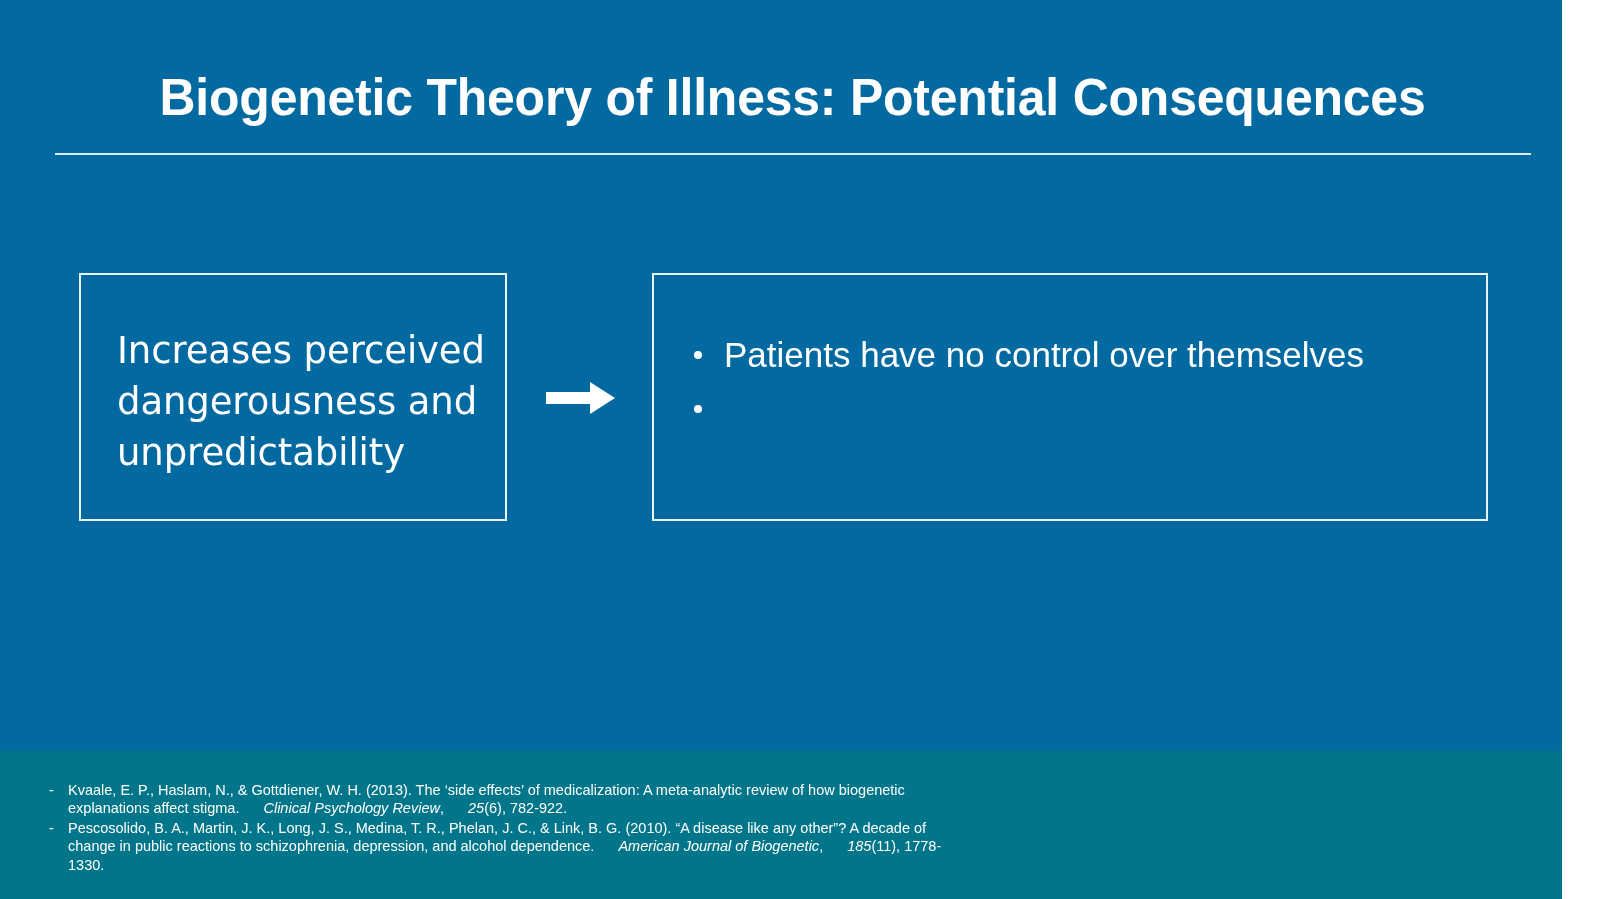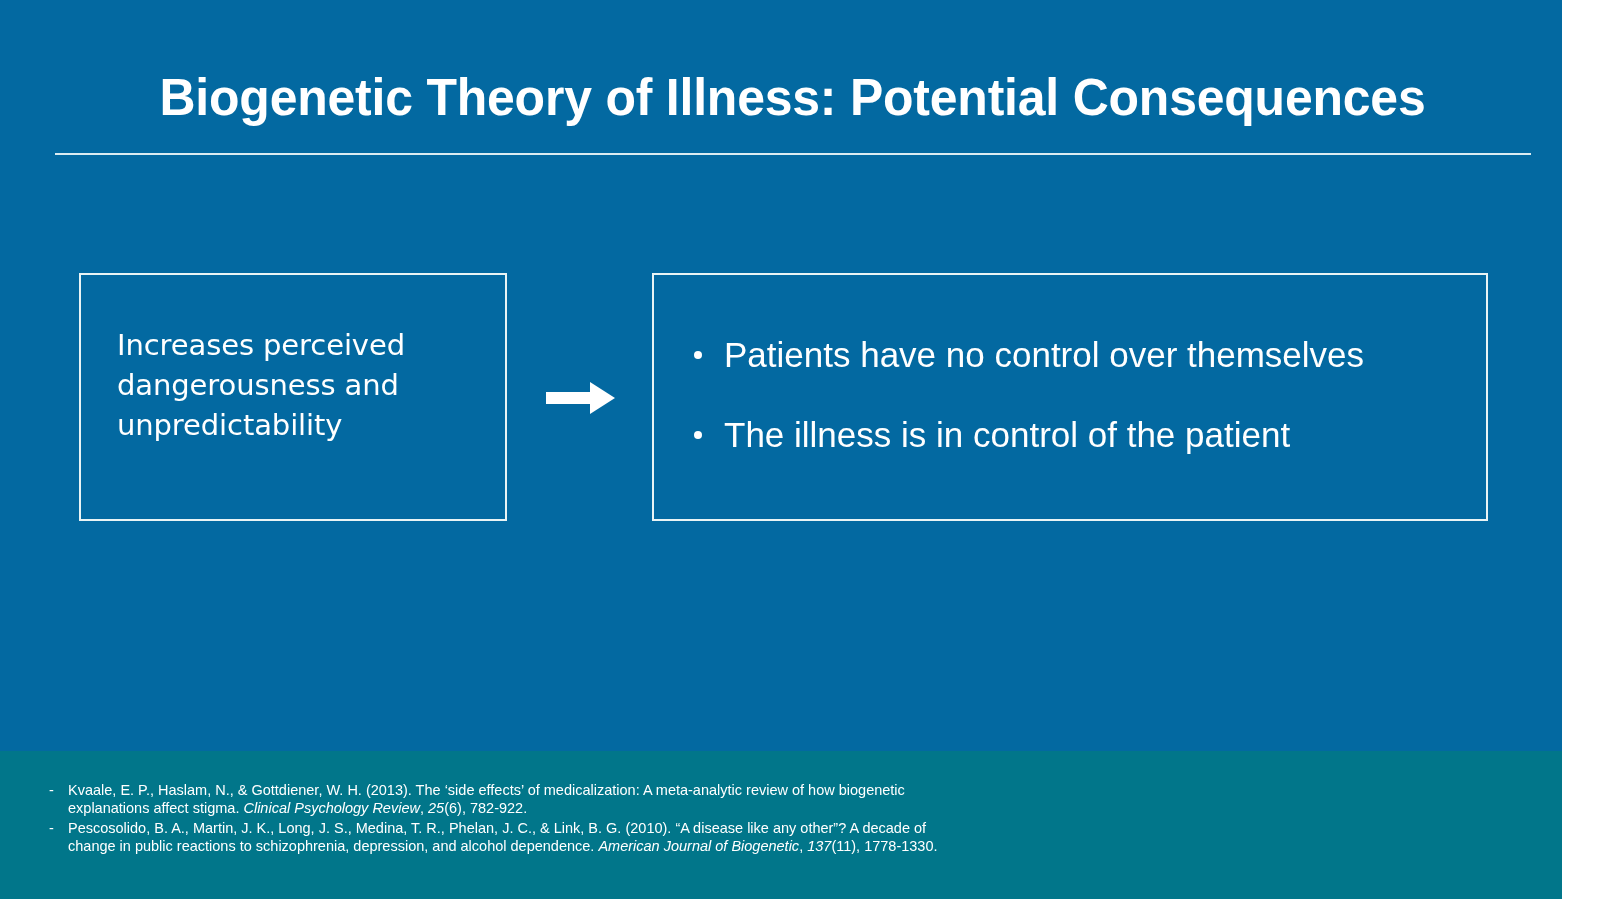--- a/index.html
+++ b/index.html
@@ -65,21 +65,21 @@
     height: 248px;
   }
 
   .box-left-inner {
     position: absolute;
     left: 36px;
     right: 10px;
     top: 50px;
     color: #ffffff;
     font-family: "DejaVu Sans", "Liberation Sans", sans-serif;
-    font-size: 29px;
+    font-size: 37px;
     font-weight: 400;
     line-height: 1.38;
     letter-spacing: -0.1px;
   }
 
   .bullet-list {
     position: absolute;
     left: 36px;
     right: 26px;
     top: 62px;
@@ -88,21 +88,21 @@
     list-style: none;
   }
   .bullet-item {
     position: relative;
     color: #ffffff;
     font-family: "Liberation Sans Narrow", "Liberation Sans", sans-serif;
     font-size: 35px;
     font-weight: 400;
     line-height: 1.0;
     padding-left: 34px;
-    margin-bottom: 45px;
+    margin-bottom: 19px;
     white-space: nowrap;
   }
   .bullet-item:last-child { margin-bottom: 0; }
   .bullet-item .dot {
     position: absolute;
     left: 4px;
     top: 14px;
     width: 8px;
     height: 8px;
     border-radius: 50%;
@@ -143,21 +143,21 @@
   .ref-item {
     position: relative;
     padding-left: 22px;
     margin-bottom: 2px;
   }
   .ref-item .dash {
     position: absolute;
     left: 3px;
     top: 0;
   }
-  .refs i { font-style: italic; }
+  .refs i { font-style: italic; margin-left: 20px; }
 </style>
 </head>
 <body>
 
 <div class="slide">
 
   <div class="title">Biogenetic Theory of Illness: Potential Consequences</div>
   <div class="title-rule"></div>
 
   <div class="box box-left">
@@ -171,32 +171,31 @@
   </div>
 
   <div class="box box-right">
     <ul class="bullet-list">
       <li class="bullet-item">
         <span class="dot"></span>
         <span>Patients have no control over themselves</span>
       </li>
       <li class="bullet-item">
         <span class="dot"></span>
-        <span>The illness is in control of the patient</span>
       </li>
     </ul>
   </div>
 
   <div class="footer">
 
     <ul class="refs">
       <li class="ref-item">
         <span class="dash">-</span>
         <span class="ref-body"><span>Kvaale, E. P., Haslam, N., &amp; Gottdiener, W. H. (2013). The ‘side effects’ of medicalization: A meta-analytic review of how biogenetic explanations affect stigma. </span><i>Clinical Psychology Review</i><span>, </span><i>25</i><span>(6), 782-922.</span></span>
       </li>
       <li class="ref-item">
         <span class="dash">-</span>
-        <span class="ref-body"><span>Pescosolido, B. A., Martin, J. K., Long, J. S., Medina, T. R., Phelan, J. C., &amp; Link, B. G. (2010). “A disease like any other”? A decade of change in public reactions to schizophrenia, depression, and alcohol dependence. </span><i>American Journal of Biogenetic</i><span>, </span><i>137</i><span>(11), 1778-1330.</span></span>
+        <span class="ref-body"><span>Pescosolido, B. A., Martin, J. K., Long, J. S., Medina, T. R., Phelan, J. C., &amp; Link, B. G. (2010). “A disease like any other”? A decade of change in public reactions to schizophrenia, depression, and alcohol dependence. </span><i>American Journal of Biogenetic</i><span>, </span><i>185</i><span>(11), 1778-1330.</span></span>
       </li>
     </ul>
 
   </div>
 </div>
 
 </body></html>

